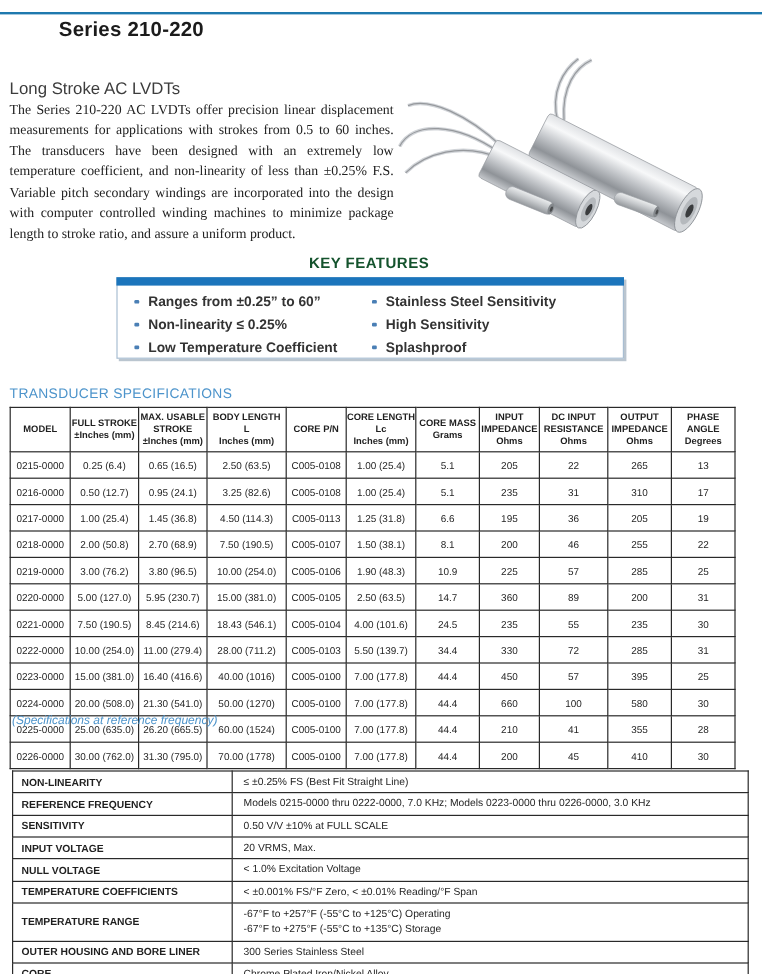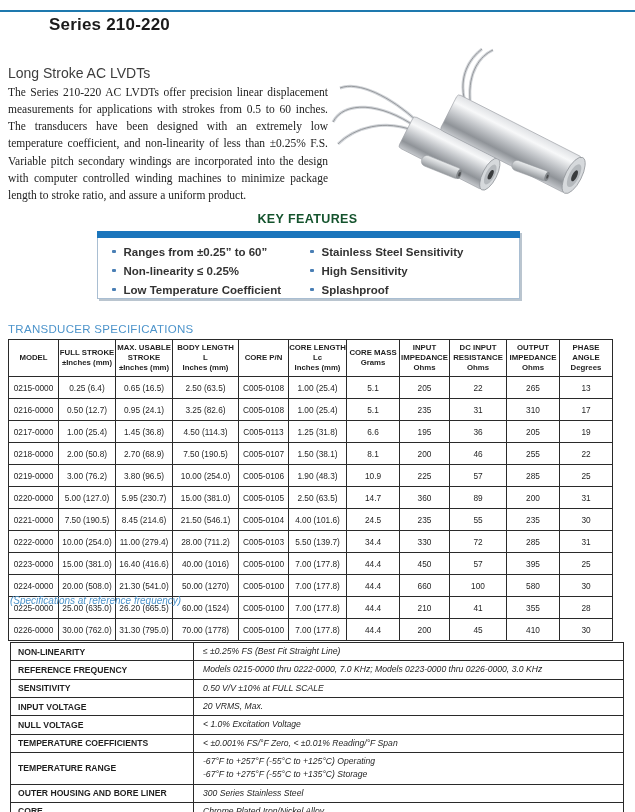--- a/index.html
+++ b/index.html
@@ -33,21 +33,21 @@
   .spec-title{position:absolute;left:8px;top:323px;font-size:11.5px;color:#4d94cb;letter-spacing:.3px;}
   table{border-collapse:collapse;table-layout:fixed;}
   .spec-table{position:absolute;left:8px;top:339px;width:604px;}
   .spec-table th,.spec-table td{border:1px solid #2a2a2a;text-align:center;vertical-align:middle;overflow:hidden;}
   .spec-table th{font-size:7.8px;font-weight:bold;line-height:1.3;padding:3px 0;color:#1f1f1f;}
   .spec-table td{font-size:8.3px;height:19px;color:#1f1f1f;}
   .ref-note{position:absolute;left:10px;top:595px;font-size:10px;font-style:italic;color:#4d94cb;}
   .gen-table{position:absolute;left:10px;top:642px;width:613px;}
   .gen-table th,.gen-table td{border:1px solid #2a2a2a;text-align:left;vertical-align:middle;}
   .gen-table th{font-size:8.6px;font-weight:bold;padding:2px 4px 2px 7px;height:13px;color:#1f1f1f;}
-  .gen-table td{font-size:8.6px;padding:2px 4px 2px 9px;line-height:1.55;color:#1f1f1f;font-style:italic;}
+  .gen-table td{font-size:8.6px;padding:2px 4px 2px 9px;line-height:1.55;color:#1f1f1f;}
 </style>
 </head>
 <body>
 
 <div class="page">
 
   <div class="top-rule"></div>
 
   <div class="title">Series 210-220</div>
   <div class="subtitle">Long Stroke AC LVDTs</div>
@@ -247,21 +247,21 @@
           <td>14.7</td>
           <td>360</td>
           <td>89</td>
           <td>200</td>
           <td>31</td>
         </tr>
         <tr>
           <td>0221-0000</td>
           <td>7.50 (190.5)</td>
           <td>8.45 (214.6)</td>
-          <td>21.50 (546.1)</td>
+          <td>18.43 (546.1)</td>
           <td>C005-0104</td>
           <td>4.00 (101.6)</td>
           <td>24.5</td>
           <td>235</td>
           <td>55</td>
           <td>235</td>
           <td>30</td>
         </tr>
         <tr>
           <td>0222-0000</td>

